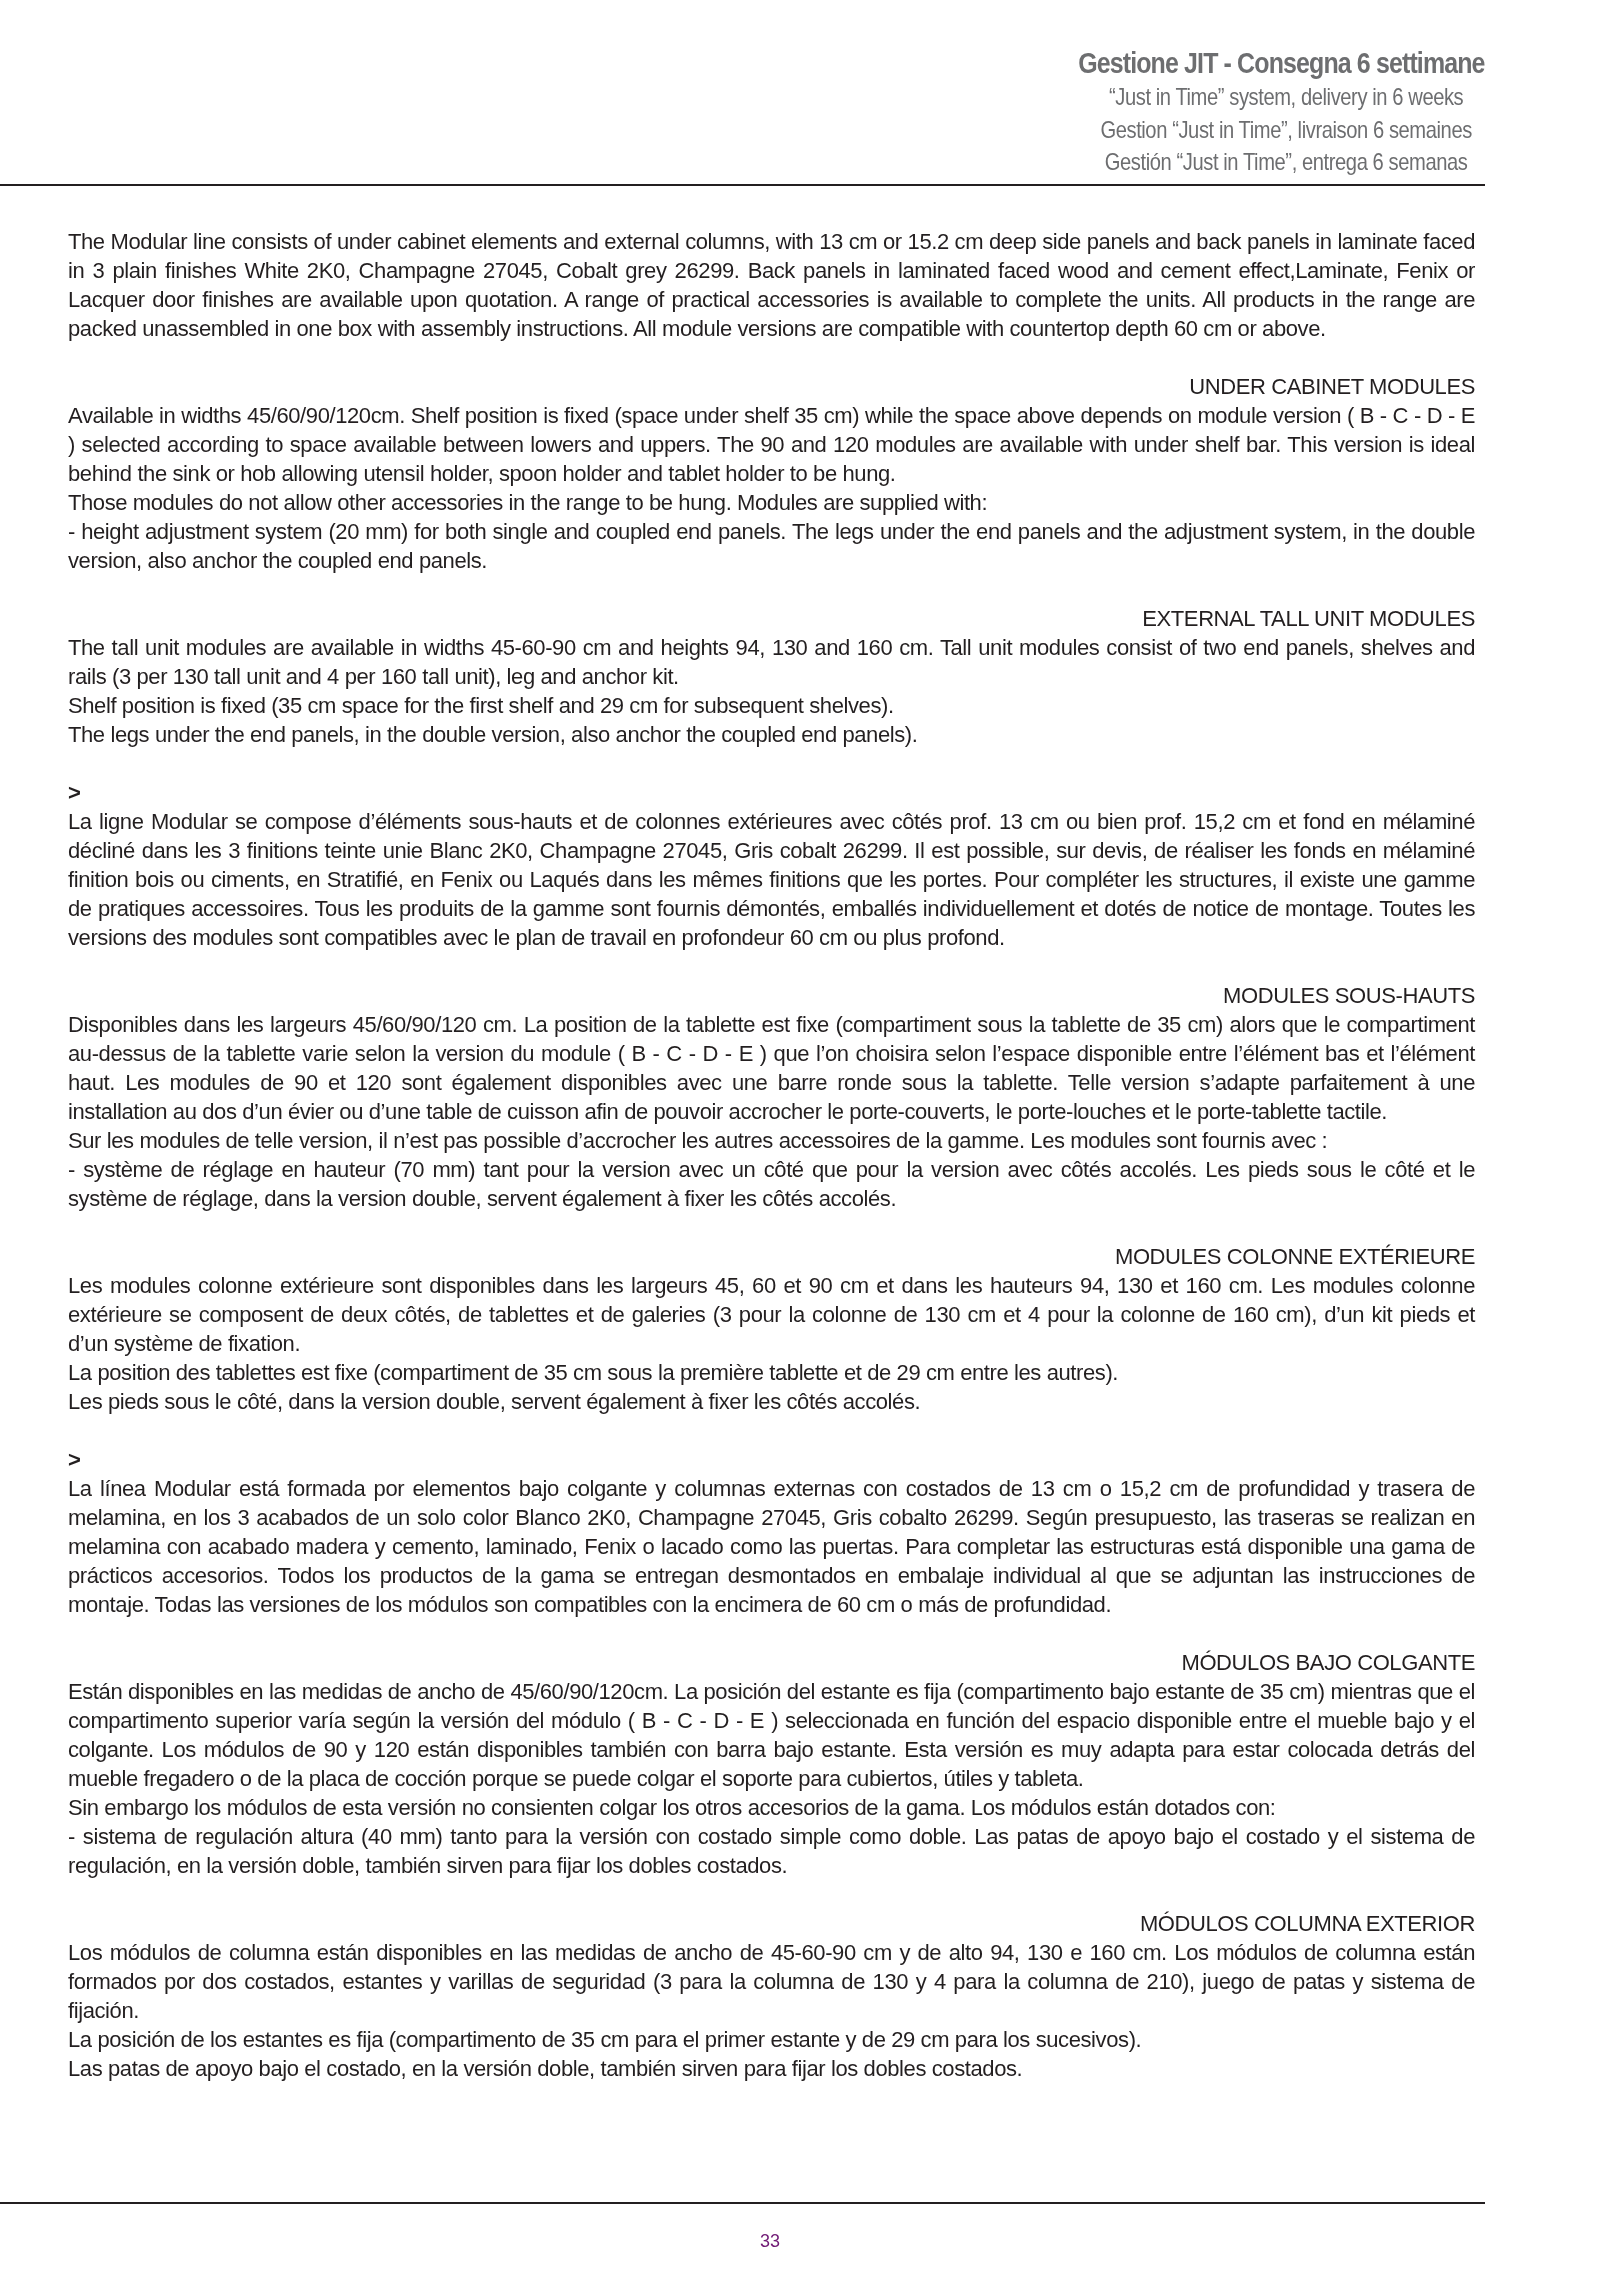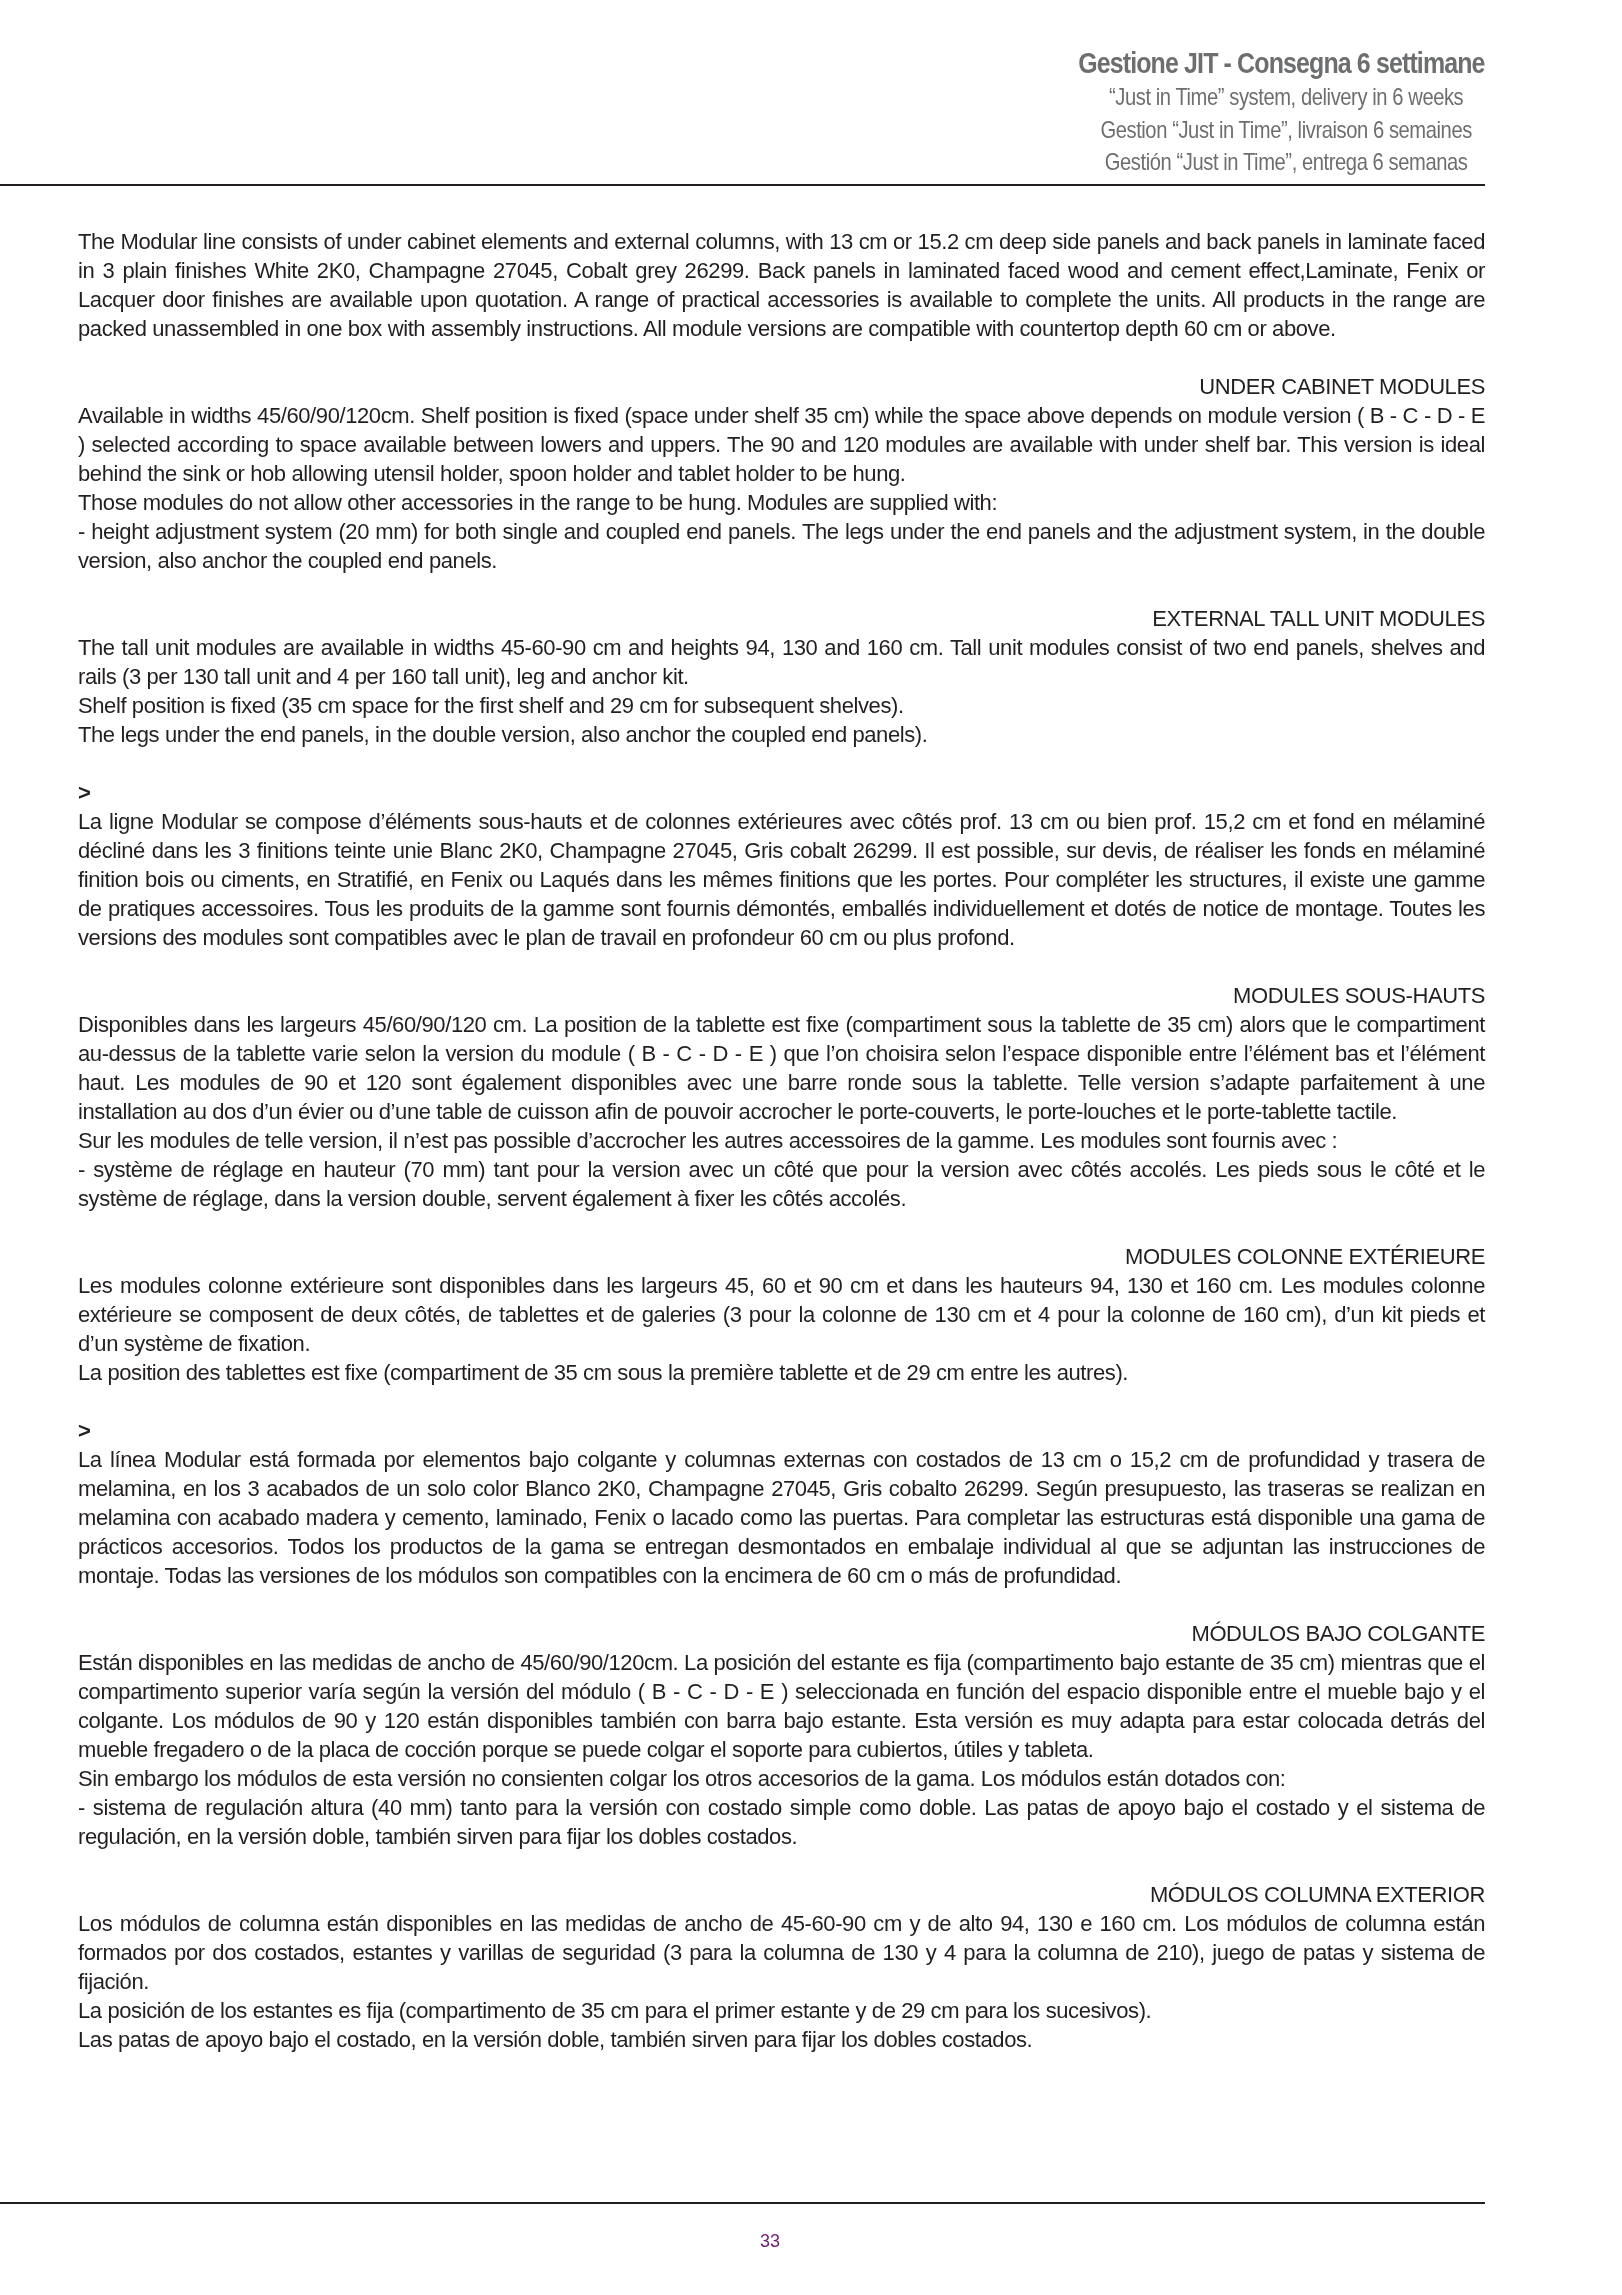--- a/index.html
+++ b/index.html
@@ -45,21 +45,21 @@
       left: 0;
       width: 1485px;
       height: 1.9px;
       background: #231f20;
     }
     .rule.top1 { top: 184px; }
     .rule.bottom { top: 2202px; left: 0; width: 1485px; }
     .content {
       position: absolute;
       top: 227px;
-      left: 78px;
+      left: 68px;
       width: 1407px;
       font-size: 22px;
       line-height: 29px;
       letter-spacing: -0.4px;
       text-align: justify;
       color: #231f20;
     }
     .content p {
       margin: 0;
     }
@@ -120,20 +120,21 @@
     <p class="last-line">La ligne Modular se compose d’éléments sous-hauts et de colonnes extérieures avec côtés prof. 13 cm ou bien prof. 15,2 cm et fond en mélaminé décliné dans les 3 finitions teinte unie Blanc 2K0, Champagne 27045, Gris cobalt 26299. Il est possible, sur devis, de réaliser les fonds en mélaminé finition bois ou ciments, en Stratifié, en Fenix ou Laqués dans les mêmes finitions que les portes. Pour compléter les structures, il existe une gamme de pratiques accessoires. Tous les produits de la gamme sont fournis démontés, emballés individuellement et dotés de notice de montage. Toutes les versions des modules sont compatibles avec le plan de travail en profondeur 60 cm ou plus profond.</p>
     <div class="gap"></div>
     <p class="heading">MODULES SOUS-HAUTS</p>
     <p class="last-line">Disponibles dans les largeurs 45/60/90/120 cm. La position de la tablette est fixe (compartiment sous la tablette de 35 cm) alors que le compartiment au-dessus de la tablette varie selon la version du module ( B - C - D - E ) que l’on choisira selon l’espace disponible entre l’élément bas et l’élément haut. Les modules de 90 et 120 sont également disponibles avec une barre ronde sous la tablette. Telle version s’adapte parfaitement à une installation au dos d’un évier ou d’une table de cuisson afin de pouvoir accrocher le porte-couverts, le porte-louches et le porte-tablette tactile.</p>
     <p class="last-line">Sur les modules de telle version, il n’est pas possible d’accrocher les autres accessoires de la gamme. Les modules sont fournis avec :</p>
     <p class="last-line">- système de réglage en hauteur (70 mm) tant pour la version avec un côté que pour la version avec côtés accolés. Les pieds sous le côté et le système de réglage, dans la version double, servent également à fixer les côtés accolés.</p>
     <div class="gap"></div>
     <p class="heading">MODULES COLONNE EXTÉRIEURE</p>
     <p class="last-line">Les modules colonne extérieure sont disponibles dans les largeurs 45, 60 et 90 cm et dans les hauteurs 94, 130 et 160 cm. Les modules colonne extérieure se composent de deux côtés, de tablettes et de galeries (3 pour la colonne de 130 cm et 4 pour la colonne de 160 cm), d’un kit pieds et d’un système de fixation.</p>
     <p class="last-line">La position des tablettes est fixe (compartiment de 35 cm sous la première tablette et de 29 cm entre les autres).</p>
+    <p class="last-line">Les pieds sous le côté, dans la version double, servent également à fixer les côtés accolés.</p>
   </section>
 
   <div class="gap"></div>
 
   <section>
     <p class="marker">&gt;</p>
     <p class="last-line">La línea Modular está formada por elementos bajo colgante y columnas externas con costados de 13 cm o 15,2 cm de profundidad y trasera de melamina, en los 3 acabados de un solo color Blanco 2K0, Champagne 27045, Gris cobalto 26299. Según presupuesto, las traseras se realizan en melamina con acabado madera y cemento, laminado, Fenix o lacado como las puertas. Para completar las estructuras está disponible una gama de prácticos accesorios. Todos los productos de la gama se entregan desmontados en embalaje individual al que se adjuntan las instrucciones de montaje. Todas las versiones de los módulos son compatibles con la encimera de 60 cm o más de profundidad.</p>
     <div class="gap"></div>
     <p class="heading">MÓDULOS BAJO COLGANTE</p>
     <p class="last-line">Están disponibles en las medidas de ancho de 45/60/90/120cm. La posición del estante es fija (compartimento bajo estante de 35 cm) mientras que el compartimento superior varía según la versión del módulo ( B - C - D - E ) seleccionada en función del espacio disponible entre el mueble bajo y el colgante. Los módulos de 90 y 120 están disponibles también con barra bajo estante. Esta versión es muy adapta para estar colocada detrás del mueble fregadero o de la placa de cocción porque se puede colgar el soporte para cubiertos, útiles y tableta.</p>

